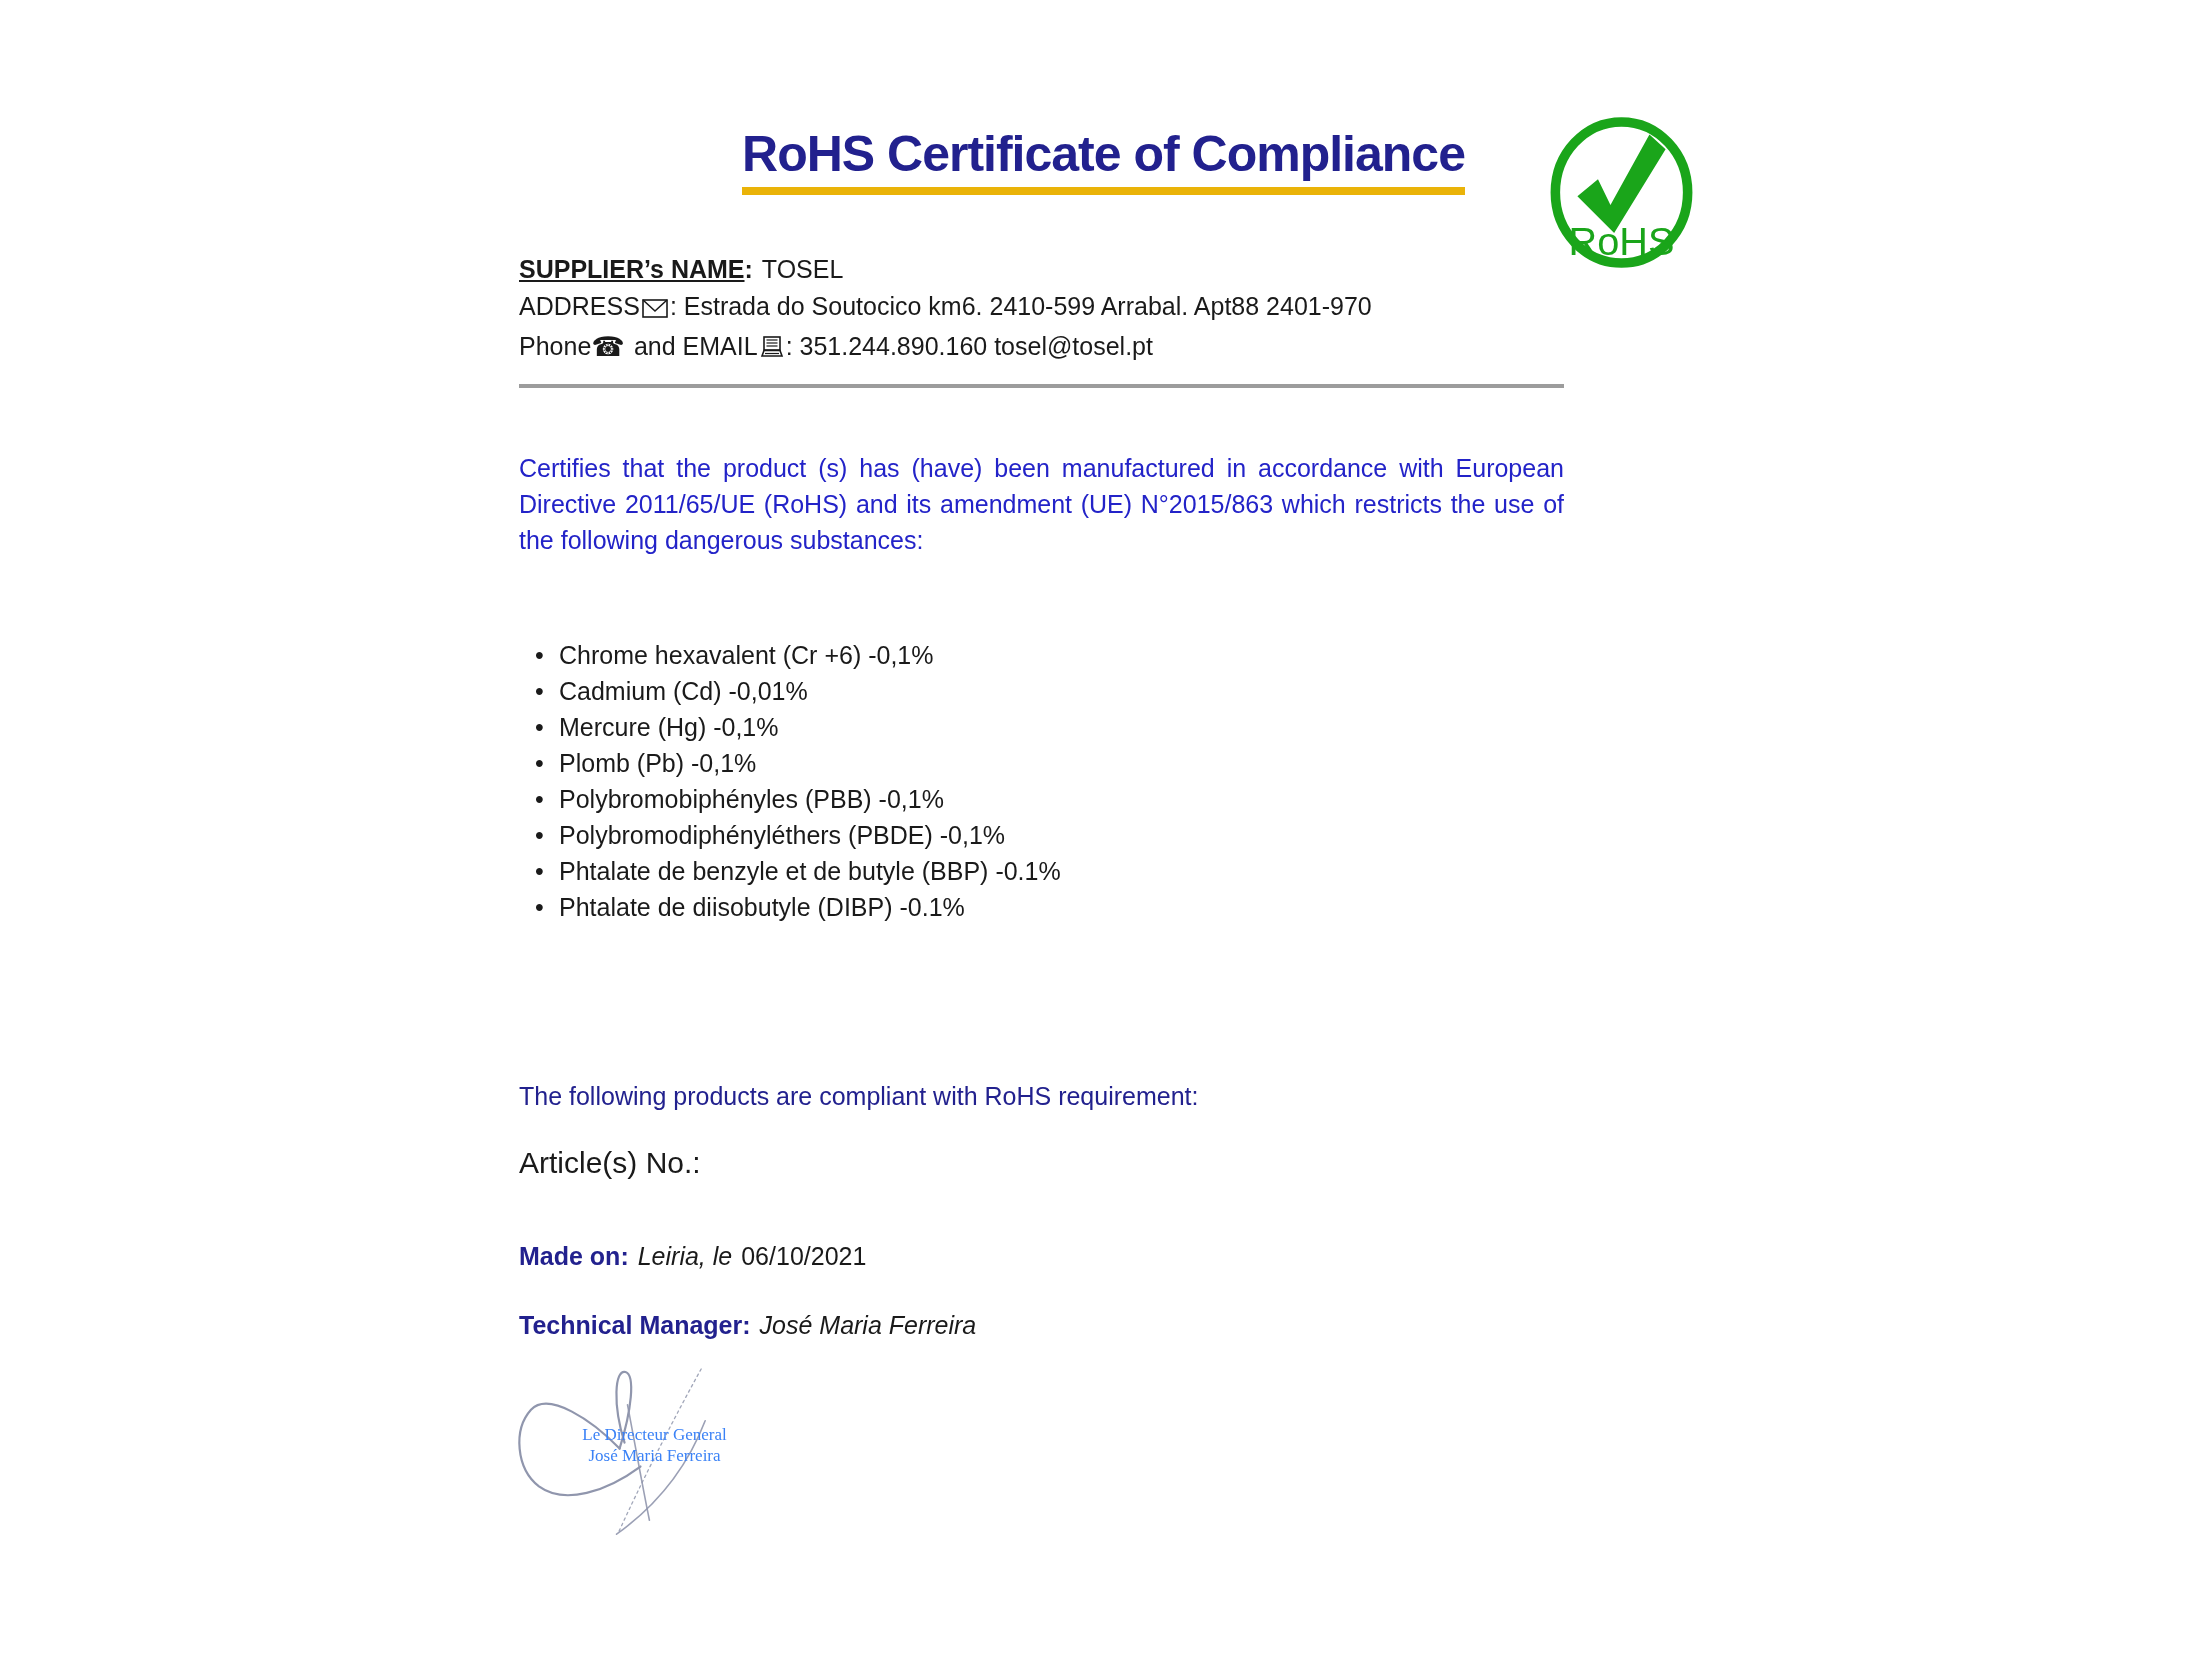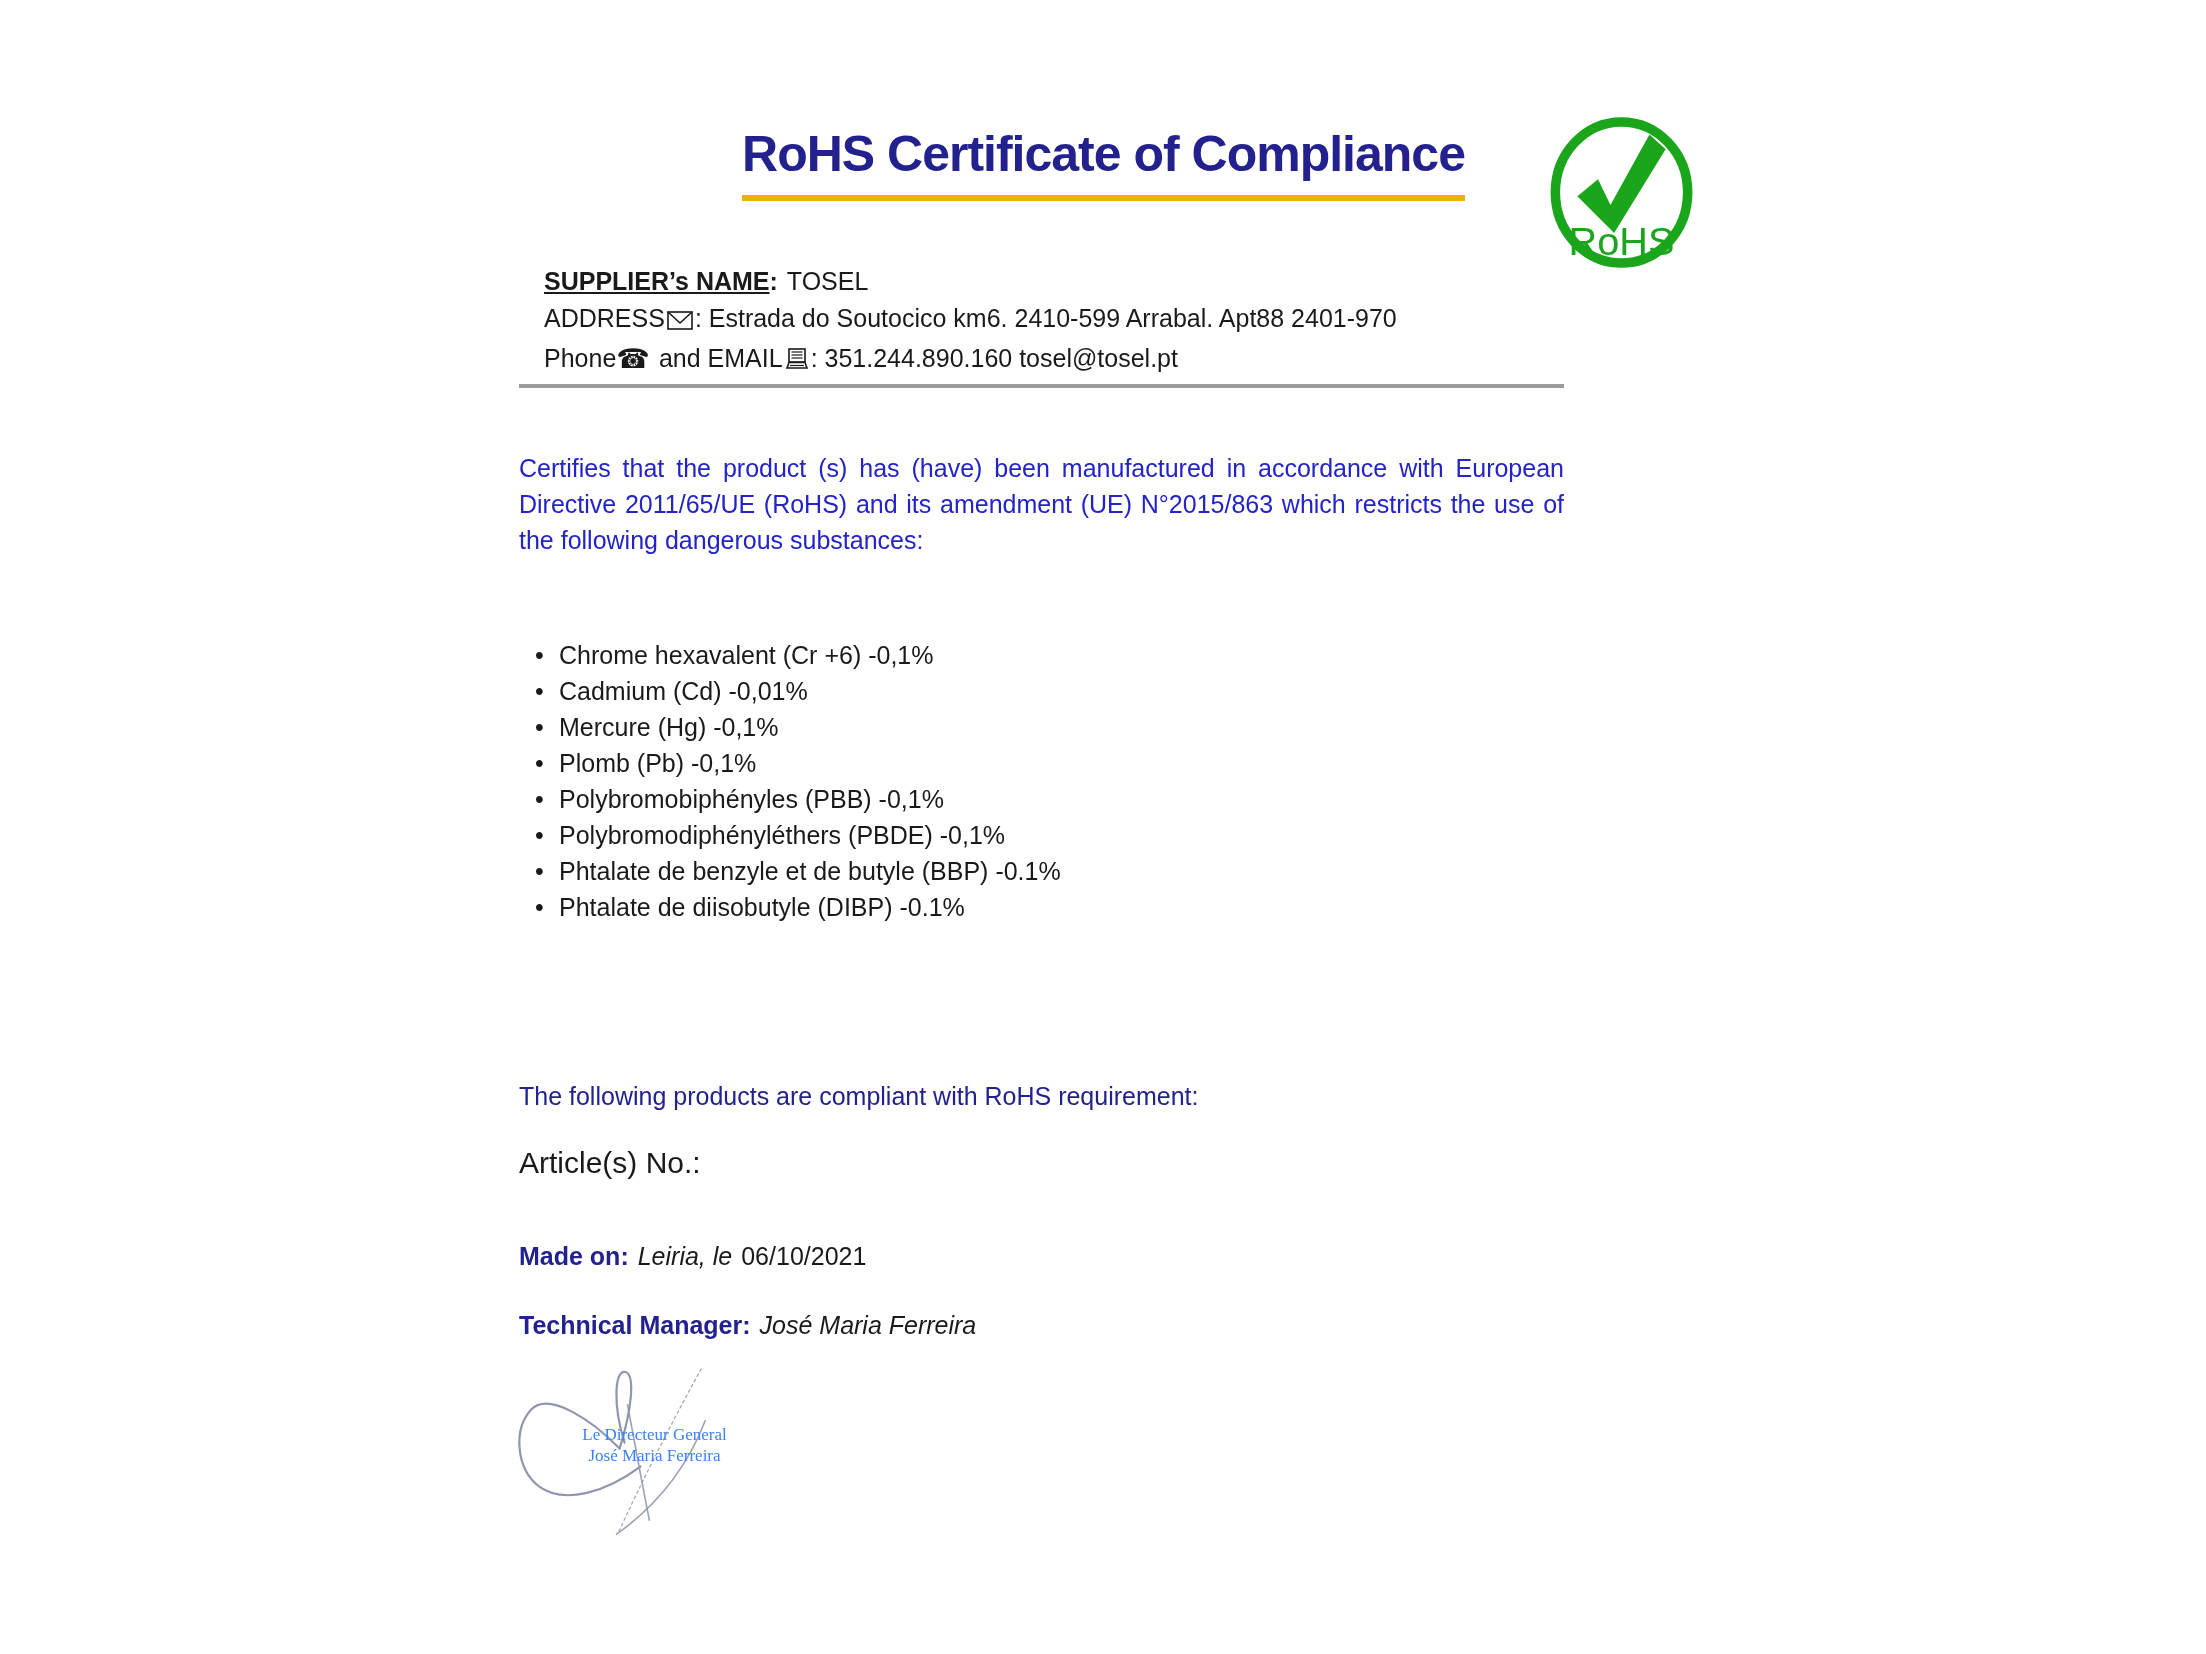--- a/index.html
+++ b/index.html
@@ -13,27 +13,27 @@
   }
   .content{position:absolute;left:519px;top:0;width:1045px;}
   .abs{position:absolute;}
 
   
   .title-wrap{top:125px;left:0;width:100%;text-align:center;}
   .doc-title{
     display:inline-block;
     font-size:50px;font-weight:bold;
     color:#22218e;
-    border-bottom:6px solid #eab308;
-    padding-bottom:12px;
+    border-bottom:8px solid #eab308;
+    padding-bottom:4px;
     letter-spacing:-1px;
   }
 
   
-  .supplier{top:263px;left:0;width:100%;font-size:25px;line-height:37px;margin-left:25px;}
+  .supplier{top:251px;left:0;width:100%;font-size:25px;line-height:37px;}
   .bold{font-weight:bold;}
   .u{text-decoration:underline;}
   .sup-line{white-space:nowrap;}
   .inline-icon{display:inline-block;vertical-align:-3px;margin:0 2px;}
   .phone-glyph{font-size:27px;line-height:25px;vertical-align:-1px;}
 
   
   .divider{top:384px;left:0;width:1045px;height:4px;background:#9c9c9c;}
 
   

